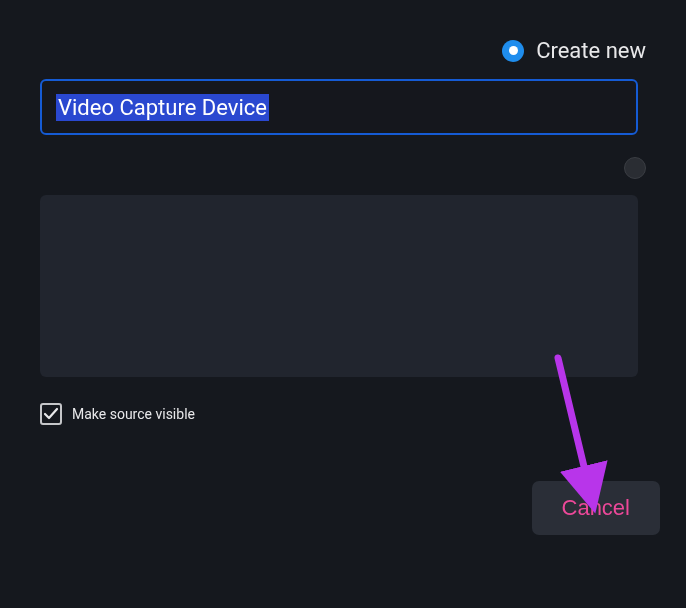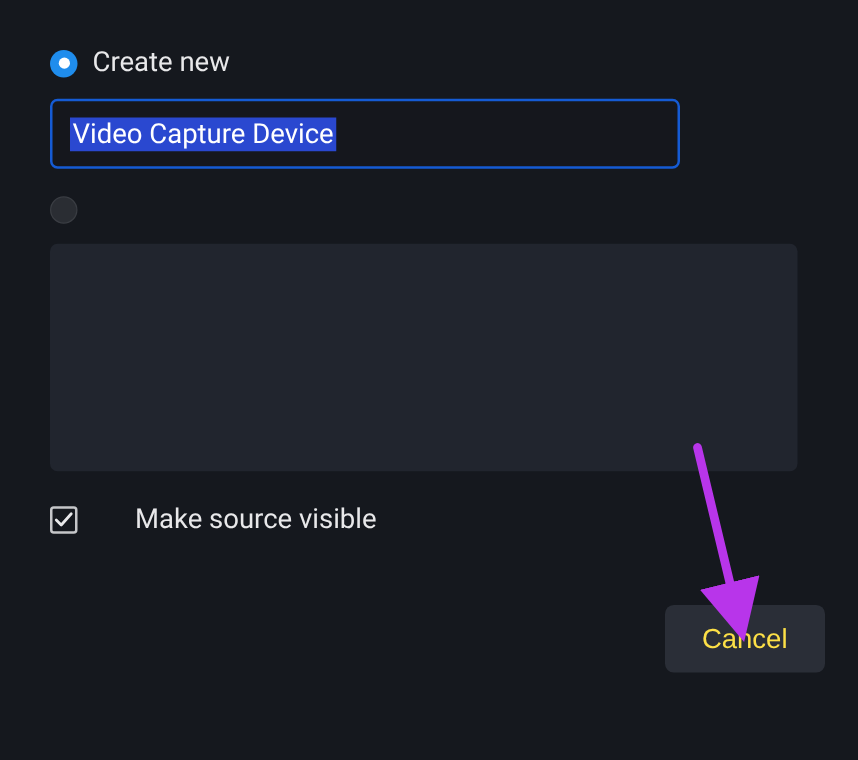--- a/index.html
+++ b/index.html
@@ -14,20 +14,21 @@
       font-family: -apple-system, BlinkMacSystemFont, "Segoe UI", Roboto, sans-serif;
       color: #e8e8ea;
       padding: 38px 40px 30px 40px;
       position: relative;
     }
     .radio-row {
       display: flex;
       align-items: center;
       gap: 12px;
       margin-bottom: 16px;
+      justify-content: flex-end;
     }
     .radio-outer {
       width: 22px;
       height: 22px;
       border-radius: 50%;
       display: flex;
       align-items: center;
       justify-content: center;
       flex-shrink: 0;
     }
@@ -42,21 +43,21 @@
       width: 9px;
       height: 9px;
       border-radius: 50%;
       background: #ffffff;
     }
     .radio-label {
       font-size: 22px;
       color: #e8e8ea;
     }
     .name-input {
-      width: 504px;
+      width: 598px;
       height: 56px;
       background: #15171d;
       border: 2px solid #155bd4;
       border-radius: 6px;
       padding: 0 14px;
       margin-bottom: 22px;
       display: flex;
       align-items: center;
     }
     .name-input-text {
@@ -86,33 +87,32 @@
       display: flex;
       align-items: center;
       justify-content: center;
       flex-shrink: 0;
     }
     .checkbox svg {
       width: 16px;
       height: 16px;
     }
     .checkbox-label {
-      font-size: 22px;
+      font-size: 14px;
       color: #e8e8ea;
-      margin-left: 36px;
     }
     .button-row {
       display: flex;
       justify-content: flex-end;
       gap: 18px;
       width: 620px;
     }
     .btn {
       background: #2a2e37;
-      color: #fde047;
+      color: #ec4899;
       font-size: 22px;
       border: none;
       border-radius: 7px;
       padding: 14px 30px;
       cursor: pointer;
     }
     .btn.ok {
       padding: 14px 30px;
     }
     .arrow-svg {

